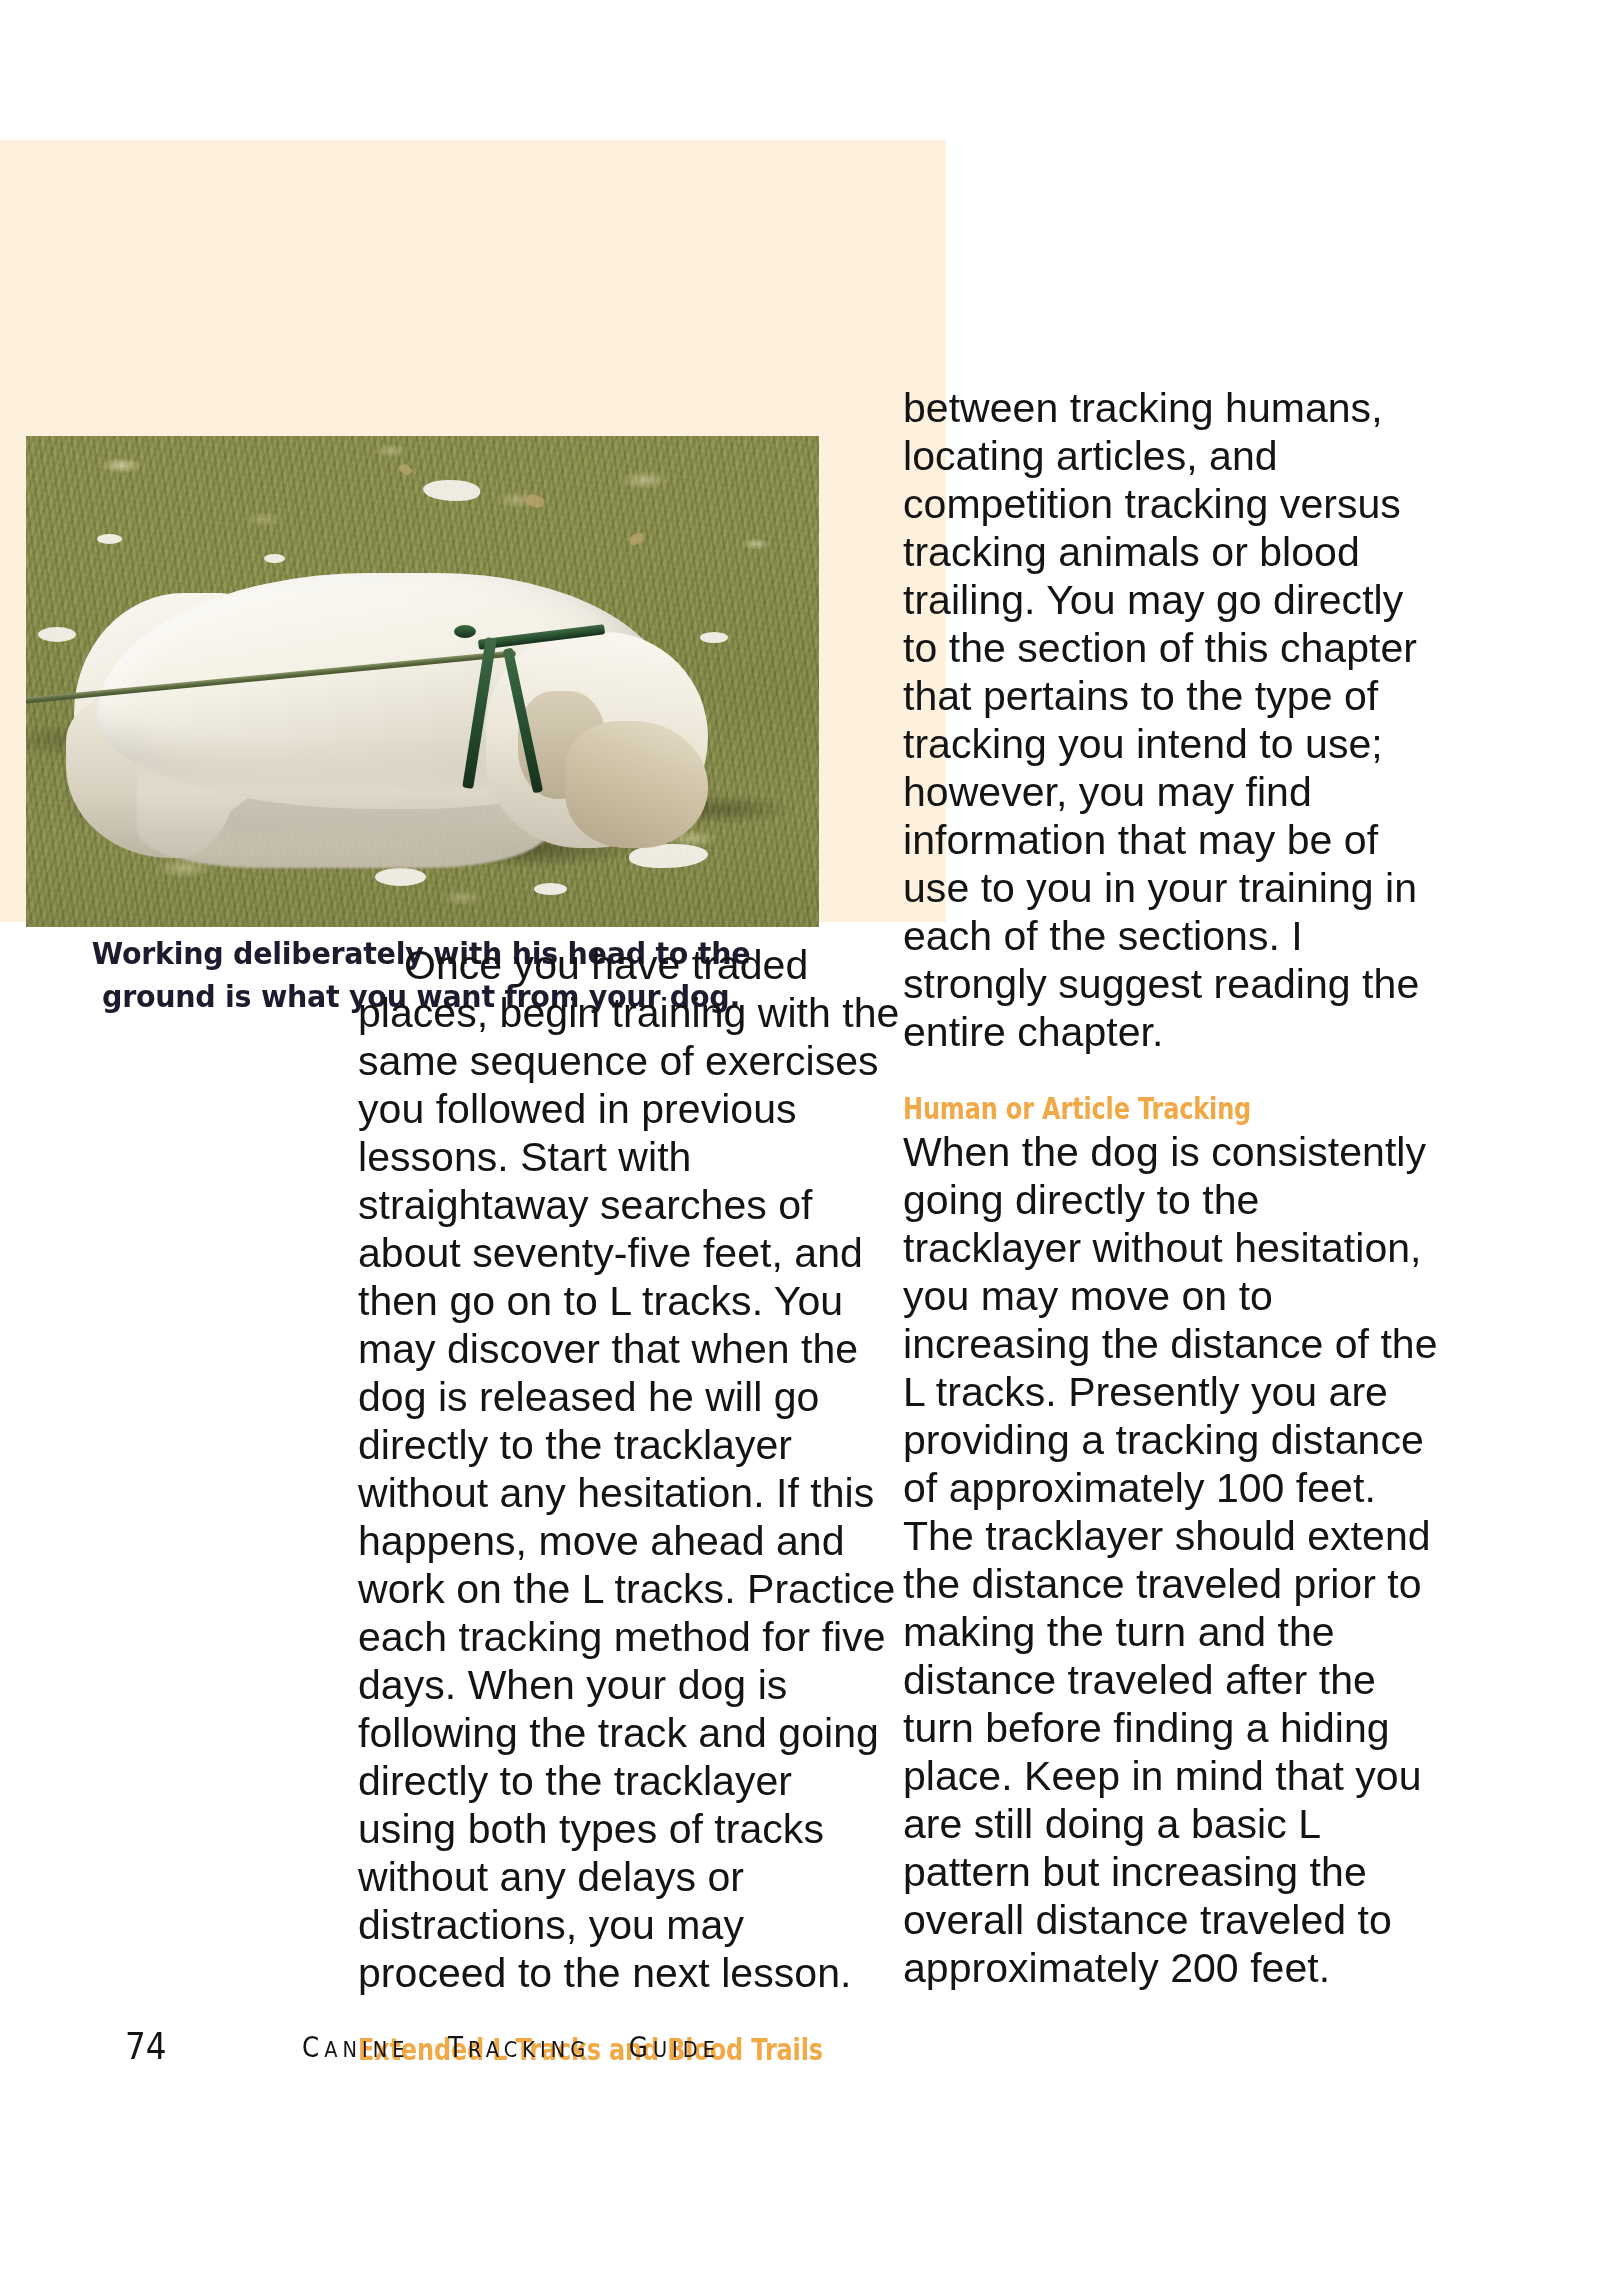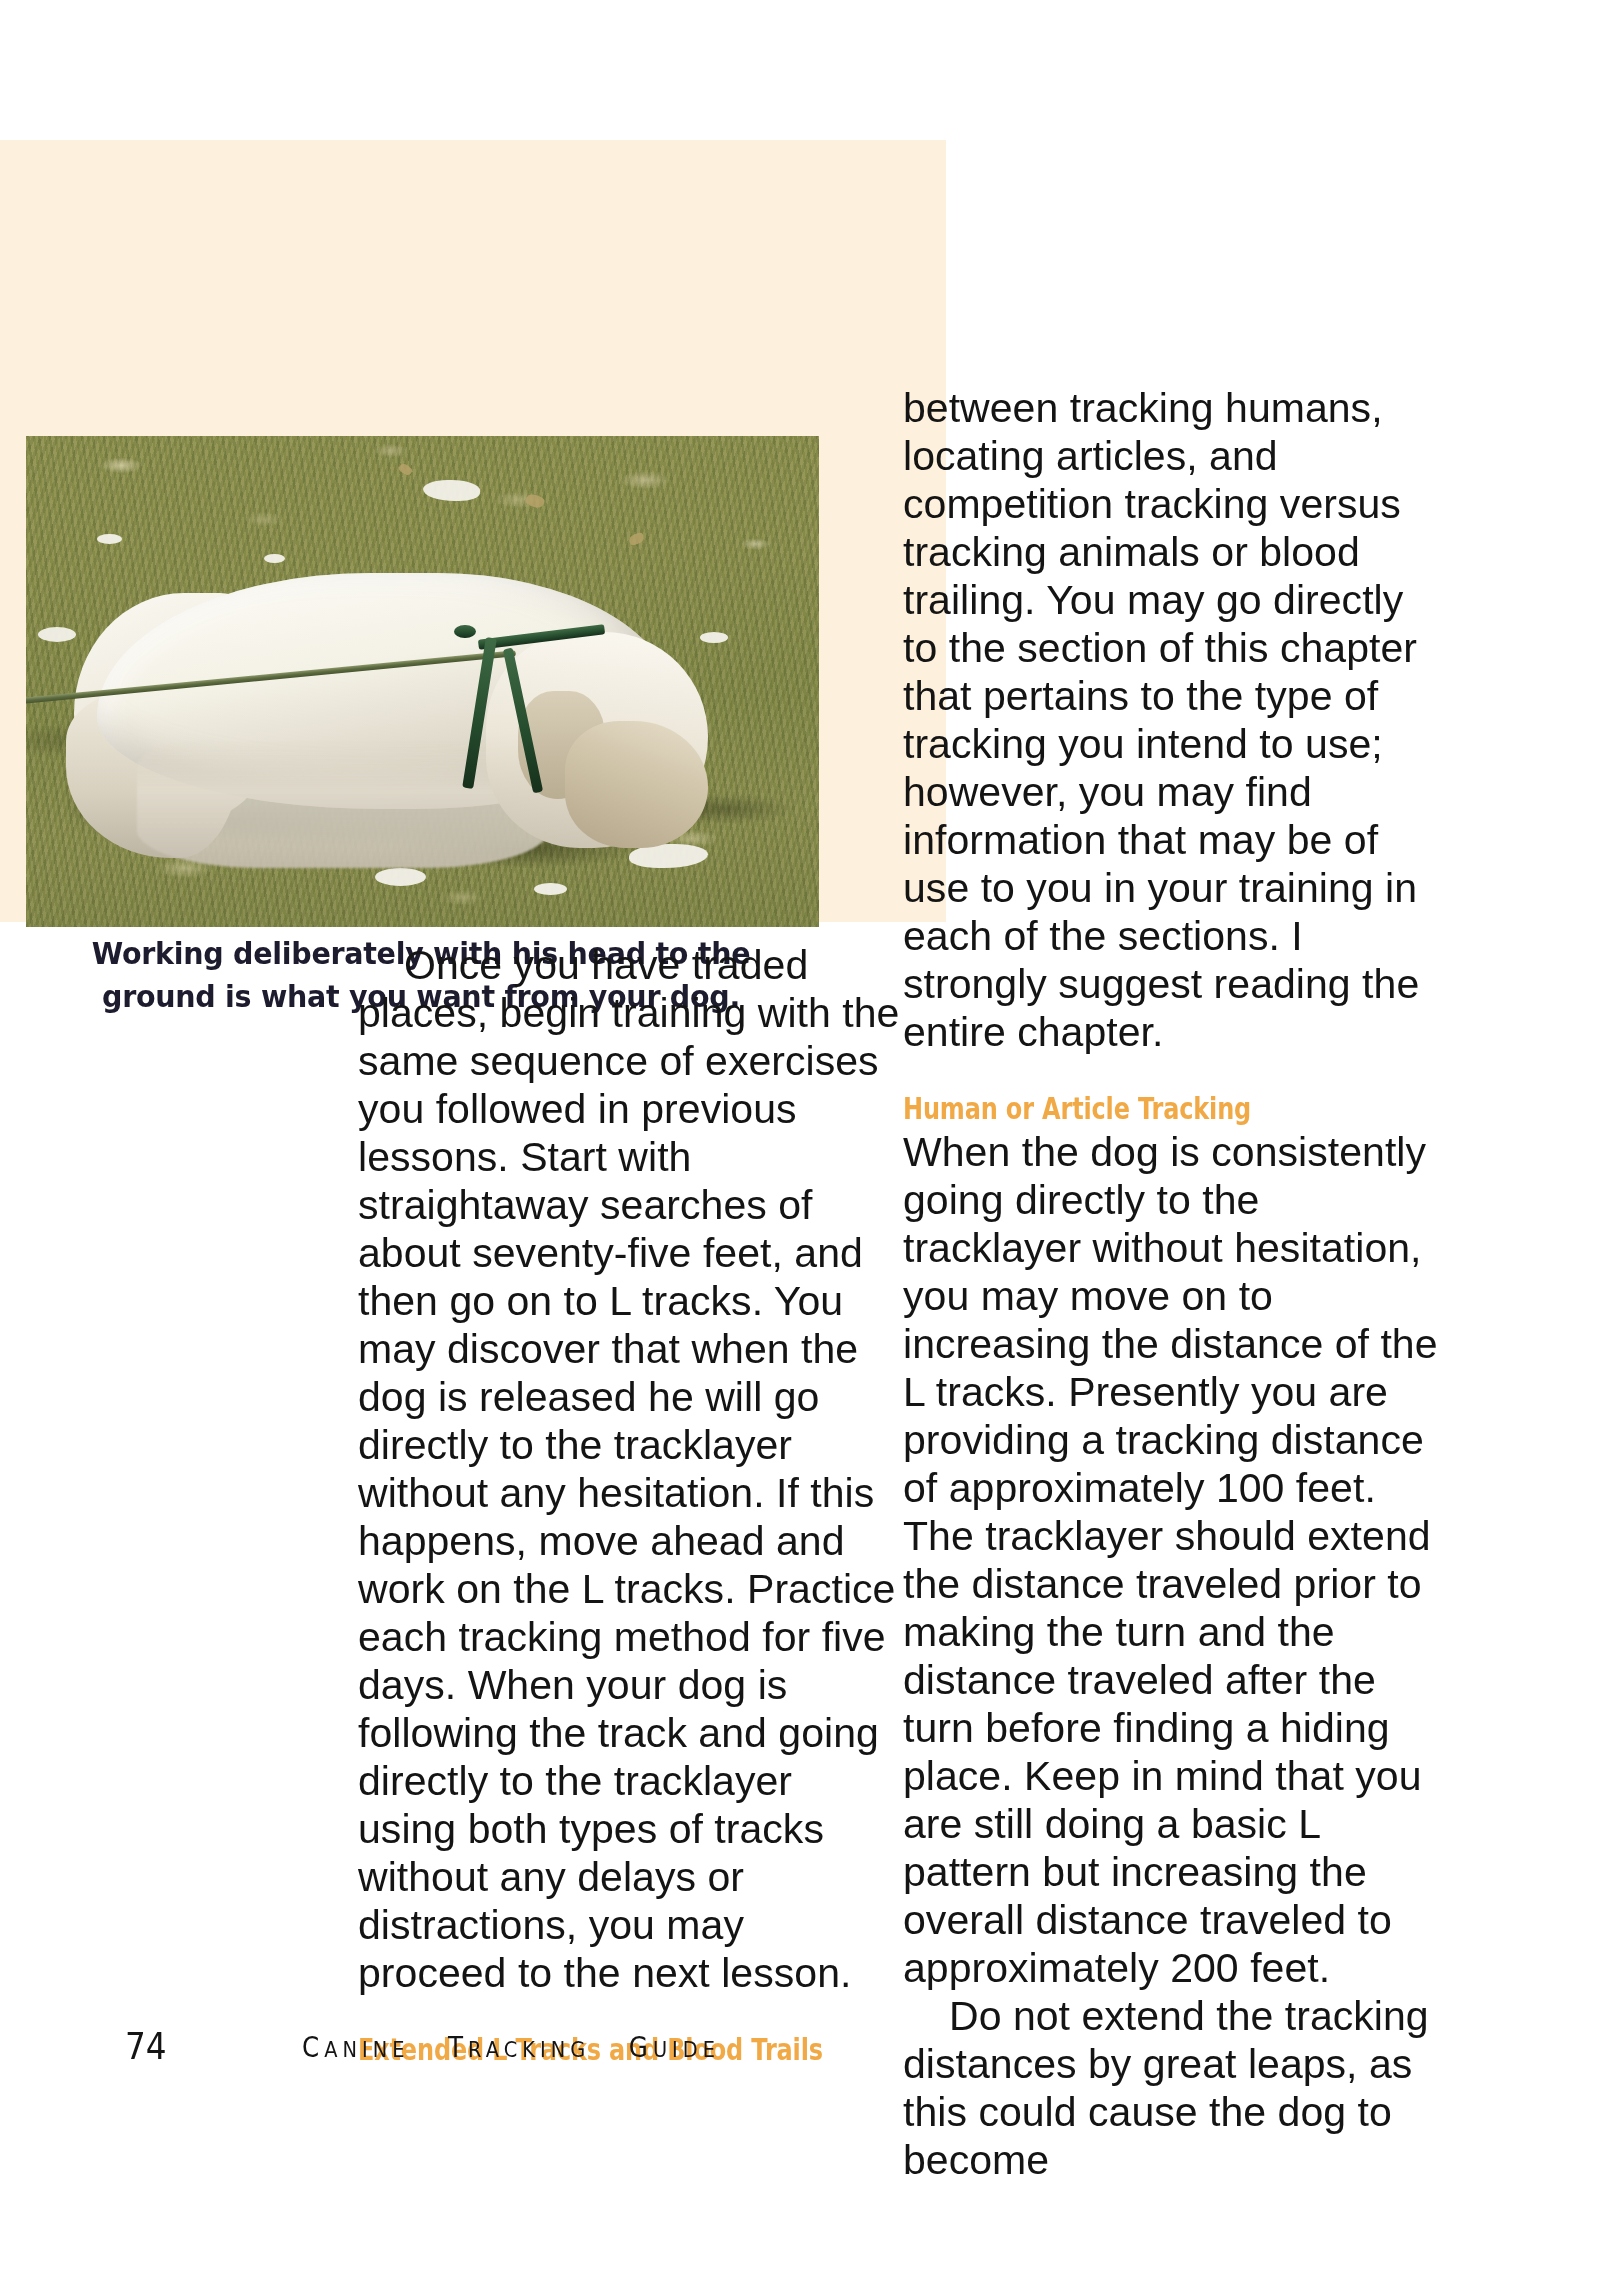--- a/index.html
+++ b/index.html
@@ -290,21 +290,20 @@
 
 <div id="left-column" class="column">
   <p class="body-par indent">Once you have traded places, begin training with the same sequence of exercises you followed in previous lessons. Start with straightaway searches of about seventy-five feet, and then go on to L tracks. You may discover that when the dog is released he will go directly to the tracklayer without any hesitation. If this happens, move ahead and work on the L tracks. Practice each tracking method for five days. When your dog is following the track and going directly to the tracklayer using both types of tracks without any delays or distractions, you may proceed to the next lesson.</p>
   <h2 class="section-heading heading-gap-top">Extended L Tracks and Blood Trails</h2>
 </div>
 
 <div id="right-column" class="column">
   <p class="body-par">between tracking humans, locating articles, and competition tracking versus tracking animals or blood trailing. You may go directly to the section of this chapter that pertains to the type of tracking you intend to use; however, you may find information that may be of use to you in your training in each of the sections. I strongly suggest reading the entire chapter.</p>
   <h2 class="section-heading heading-gap-top">Human or Article Tracking</h2>
   <p class="body-par">When the dog is consistently going directly to the tracklayer without hesitation, you may move on to increasing the distance of the L tracks. Presently you are providing a tracking distance of approximately 100 feet. The tracklayer should extend the distance traveled prior to making the turn and the distance traveled after the turn before finding a hiding place. Keep in mind that you are still doing a basic L pattern but increasing the overall distance traveled to approximately 200 feet.</p>
-  <p class="body-par indent">Do not extend the tracking distances by great leaps, as this could cause the dog to become</p>
 </div>
 
 <div id="page-footer">
   <div id="page-number">74</div>
   <div id="running-head">
     <span><span>C</span><span class="small-cap">ANINE</span></span>
     <span>&nbsp;</span>
     <span><span>T</span><span class="small-cap">RACKING</span></span>
     <span>&nbsp;</span>
     <span><span>G</span><span class="small-cap">UIDE</span></span>

